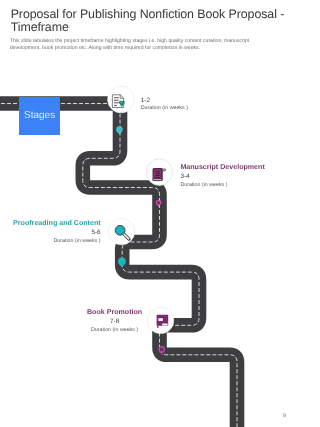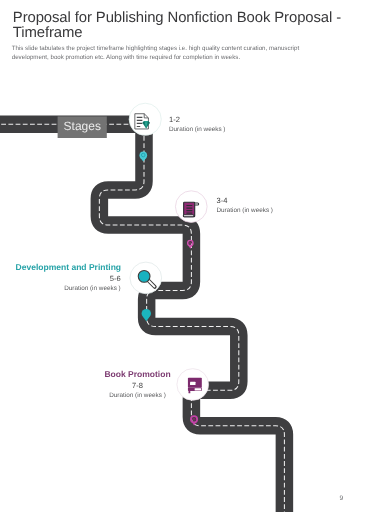--- a/index.html
+++ b/index.html
@@ -1,21 +1,21 @@
 <!DOCTYPE html>
 <html><head>
 <meta charset="utf-8">
 <style>
   html,body{margin:0;padding:0;}
   body{width:296px;height:427px;background:#fff;-webkit-font-smoothing:antialiased;text-rendering:geometricPrecision;font-family:"Liberation Sans",sans-serif;overflow:hidden;position:relative;}
   #title{position:absolute;left:10.7px;top:8.3px;width:280px;font-size:12.4px;font-weight:normal;color:#39393b;line-height:12.9px;letter-spacing:-0.08px;}
   #subtitle{position:absolute;left:9.8px;top:38.4px;width:244px;font-size:5.15px;color:#6d6e71;line-height:6.4px;}
   svg.road{position:absolute;left:0;top:0;}
   .pagenum{position:absolute;left:283px;top:413px;font-size:5.5px;color:#6d6e71;}
-  .stages-label{position:absolute;left:48px;top:97.1px;font-size:10px;color:#ebebeb;line-height:10px;background:#737373;padding:4px 5px;}
+  .stages-label{position:absolute;left:19px;top:97.1px;font-size:10px;color:#ebebeb;line-height:10px;background:#3b82f6;padding:14px 5px;}
   .stage{position:absolute;}
   .stage .s-title{font-size:7.1px;font-weight:bold;line-height:9.1px;white-space:nowrap;}
   .stage .s-weeks{font-size:6.3px;color:#404040;line-height:9.8px;}
   .stage .s-dur{font-size:5.3px;color:#58595b;line-height:7px;white-space:nowrap;}
 </style>
 </head>
 <body>
 
 <div id="title">Proposal for Publishing Nonfiction Book Proposal - Timeframe</div>
 <div id="subtitle">This slide tabulates the project timeframe highlighting stages i.e. high quality content curation, manuscript development, book promotion etc. Along with time required for completion in weeks.</div>
@@ -25,25 +25,26 @@
   <path d="M -5 103.5 L 112.7 103.5 Q 120 103.5 120 110.8 L 120 151 Q 120 158.3 112.7 158.3 L 90.1 158.3 Q 82.8 158.3 82.8 165.6 L 82.8 180.2 Q 82.8 187.5 90.1 187.5 L 152.2 187.5 Q 159.5 187.5 159.5 194.8 L 159.5 234.7 Q 159.5 242 152.2 242 L 129.5 242 Q 122.2 242 122.2 249.3 L 122.2 264.8 Q 122.2 272.1 129.5 272.1 L 191.7 272.1 Q 199 272.1 199 279.4 L 199 318 Q 199 325.3 191.7 325.3 L 166.8 325.3 Q 159.5 325.3 159.5 332.6 L 159.5 347.5 Q 159.5 354.8 166.8 354.8 L 229.7 354.8 Q 237 354.8 237 362.1 L 237 440" fill="none" stroke="#f0f0f0" stroke-width="0.85" stroke-dasharray="4 2"></path>
 </svg>
 
 <div class="stages-label">Stages</div>
 
 <div class="stage" id="st1" style="left:140.8px;top:95.5px;text-align:left">
   <div class="s-weeks">1-2</div>
   <div class="s-dur">Duration (in weeks )</div>
 </div>
 <div class="stage" id="st2" style="left:180.4px;top:162.8px;text-align:left">
+  <div class="s-title" style="color:#7d3c72">Manuscript Development</div>
   <div class="s-weeks">3-4</div>
   <div class="s-dur">Duration (in weeks )</div>
 </div>
 <div class="stage" id="st3" style="left:13px;top:219.3px;width:87.6px;text-align:right">
-  <div class="s-title" style="color:#27a3a8">Development and Printing</div>
+  <div class="s-title" style="color:#27a3a8">Proofreading and Content</div>
   <div class="s-weeks">5-6</div>
   <div class="s-dur">Duration (in weeks )</div>
 </div>
 <div class="stage" id="st4" style="left:86.4px;top:308.2px;width:56.4px;text-align:center">
   <div class="s-title" style="color:#7d3c72">Book Promotion</div>
   <div class="s-weeks">7-8</div>
   <div class="s-dur">Duration (in weeks )</div>
 </div>
 
 <svg class="markers" width="296" height="427" viewBox="0 0 296 427" style="position:absolute;left:0;top:0">

